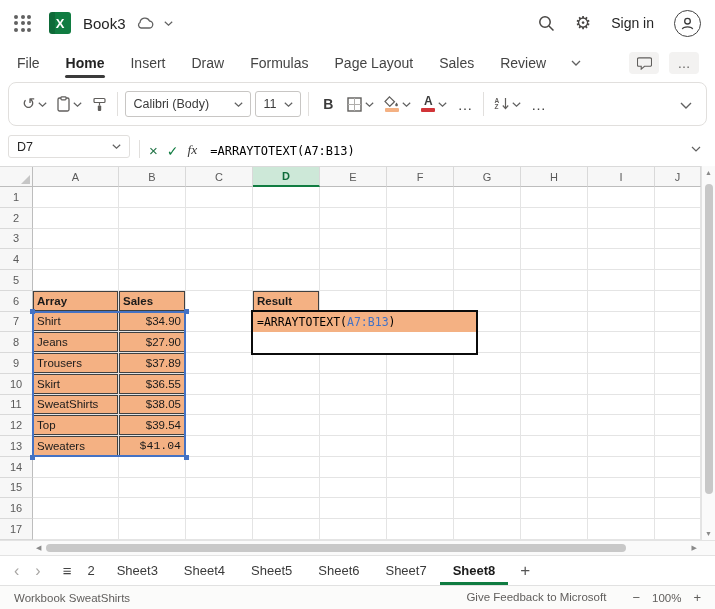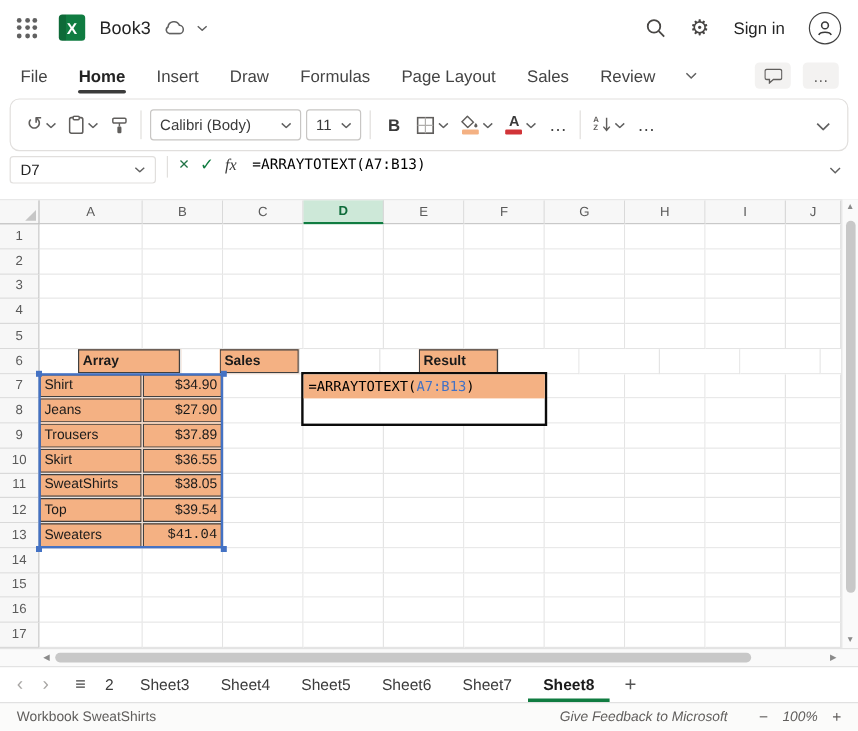--- a/index.html
+++ b/index.html
@@ -43,21 +43,21 @@
     display:flex; align-items:center; justify-content:space-between; padding:0 7px; font-size:12.5px; }
   .bold-btn { font-weight:bold; font-size:14px; width:24px; justify-content:center; }
   .stack { display:flex; flex-direction:column; align-items:center; gap:1px; }
   .color-bar { width:14px; height:3.5px; border-radius:1px; }
   .fc-a { font-weight:bold; font-size:12px; line-height:11px; color:#3b3b3b; }
   .az { display:flex; flex-direction:column; font-size:6.5px; line-height:6px; font-weight:700; color:#605E5C; }
   .more { font-size:15px; color:#444; letter-spacing:1px; }
   .rib-collapse { margin-left:auto; flex:none; padding:4px; }
 
   
-  .fbar { height:28px; flex:none; display:flex; align-items:flex-start; padding:0 8px; gap:9px; }
+  .fbar { height:28px; flex:none; display:flex; align-items:flex-end; padding:0 8px; gap:9px; }
   .namebox { width:122px; height:23px; border:1px solid #E1DFDD; border-radius:3px; display:flex;
     align-items:center; justify-content:space-between; padding:0 8px; font-size:12.5px; color:#242424; }
   .vdiv { width:1px; height:18px; background:#E1DFDD; }
   .fb-x { color:#217346; font-size:15px; line-height:1; }
   .fb-check { color:var(--excel-green,#107C41); font-size:14px; line-height:1; }
   .fb-fx { font-family:"Liberation Serif", serif; font-style:italic; font-size:13.5px; color:#3b3b3b; }
   .formula-text { font-family:"DejaVu Sans Mono", monospace; font-size:12px; color:#000; margin-left:4px; }
   .fb-expand { margin-left:auto; padding:2px 6px; }
 
   
@@ -69,21 +69,21 @@
   .hcell.sel { background:var(--selected-header-green,#CDE8D8); border-bottom:2px solid var(--excel-green,#107C41);
     color:#0E6B3A; font-weight:bold; }
   .rhead { flex:none; width:33px; background:#F7F7F7; border-right:1px solid #BDBDBD; border-bottom:1px solid #D9D9D9;
     font-size:11px; color:#5A5A5A; display:flex; align-items:center; justify-content:center; }
   .corner { position:relative; border-bottom:1px solid #BDBDBD; }
   .corner::after { content:""; position:absolute; right:2px; bottom:2px;
     border-left:9px solid transparent; border-bottom:9px solid #C6C6C6; }
   .cell { flex:none; border-right:1px solid #E4E4E4; border-bottom:1px solid #E4E4E4; font-size:11.5px; color:#1a1a1a;
     padding:0 4px; display:flex; align-items:center; white-space:nowrap; overflow:hidden; background:#fff; }
   .cell.fill { background:var(--cell-fill-peach,#F4B183); }
-  .cell.bold { font-weight:bold;margin-left:32px; }
+  .cell.bold { font-weight:bold; }
   .cell.right { justify-content:flex-end; }
   .cell.bordered { box-shadow:inset 0 0 0 1px #404040; }
   .range-border { position:absolute; border:2px solid var(--reference-blue,#4472C4); pointer-events:none; }
   .handle { position:absolute; width:5px; height:5px; background:var(--reference-blue,#4472C4); }
   .formula-box { position:absolute; border:2.5px solid #0b0b0b; background:#fff; }
   .formula-strip { height:20.5px; background:var(--cell-fill-peach,#F4B183); display:flex; align-items:center;
     padding-left:4px; font-family:"DejaVu Sans Mono", monospace; font-size:11.5px; color:#000; white-space:nowrap; }
   .formula-strip .ref { color:var(--reference-blue,#4472C4); }
   .vscroll { position:absolute; right:0; top:0; bottom:0; width:14px; background:#FAFAFA; border-left:1px solid #E3E3E3;
     display:flex; flex-direction:column; align-items:center; justify-content:space-between; padding:3px 0;
@@ -101,21 +101,21 @@
   .nav-chev { font-size:16px; color:#A8A6A4; padding:0 8px; line-height:1; }
   .all-sheets { font-size:15px; color:#444; padding:0 12px 0 14px; }
   .tab { padding:0 13px; height:100%; display:flex; align-items:center; }
   .tab.partial { padding:0 9px 0 4px; }
   .tab.active { font-weight:700; color:#1b1b1b; box-shadow:inset 0 -3px 0 var(--excel-green,#107C41); }
   .add-sheet { font-size:17px; color:#555; padding:0 12px; }
 
   
   .statusbar { flex:1; min-height:22px; border-top:1px solid #E1E1E1; background:#FBFBFA; display:flex;
     align-items:center; font-size:11.5px; color:#605E5C; padding:0 14px; }
-  .sb-right { margin-left:auto; display:flex; align-items:center; gap:26px;font-style:italic; }
+  .sb-right { margin-left:auto; display:flex; align-items:flex-start; gap:26px; }
   .zoom { display:flex; align-items:center; gap:12px; }
   .zoom button { font-size:13px; color:#605E5C; line-height:1; }
 </style>
 </head>
 <body>
 
 <div class="app" data-interactable="false">
 
   <header class="topbar" data-interactable="false">
     <span class="waffle" data-interactable="true">
@@ -526,21 +526,21 @@
     <div class="vscroll" data-interactable="true">
       <span data-interactable="true">▲</span>
       <span class="vthumb" data-interactable="true"></span>
       <span data-interactable="true">▼</span>
     </div>
   <div class="range-border" data-interactable="false" style="left: 32px; top: 144.56px; width: 154px; height: 146.32px;"></div>
       <div class="handle" data-interactable="true" style="left: 30px; top: 142.56px;"></div>
       <div class="handle" data-interactable="true" style="left: 184px; top: 142.56px;"></div>
       <div class="handle" data-interactable="true" style="left: 30px; top: 288.88px;"></div>
       <div class="handle" data-interactable="true" style="left: 184px; top: 288.88px;"></div>
-      <div class="formula-box" data-interactable="true" style="left: 251px; top: 143.56px; width: 205px; height: 45.52px;">
+      <div class="formula-box" data-interactable="true" style="left: 251px; top: 143.56px; width: 227px; height: 45.52px;">
         <div class="formula-strip" data-interactable="false">
           <span data-interactable="false">=ARRAYTOTEXT(</span>
           <span class="ref" data-interactable="false">A7:B13</span>
           <span data-interactable="false">)</span>
         </div>
       </div>
     </div>
 
   <div class="hscroll" data-interactable="true">
     <span class="harrow" data-interactable="true">◀</span>

